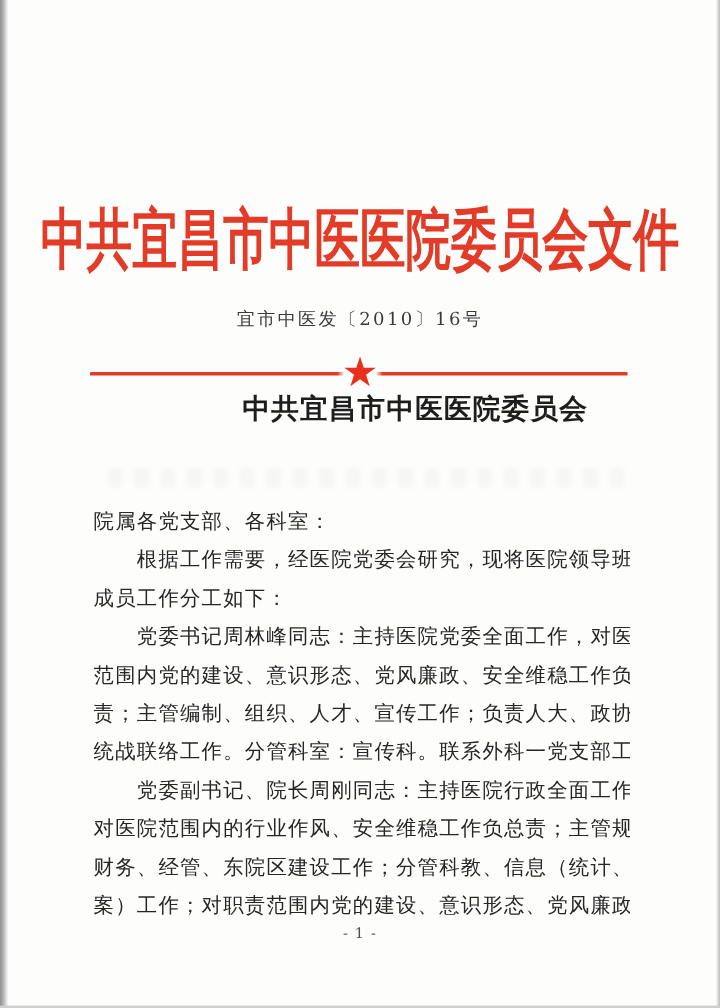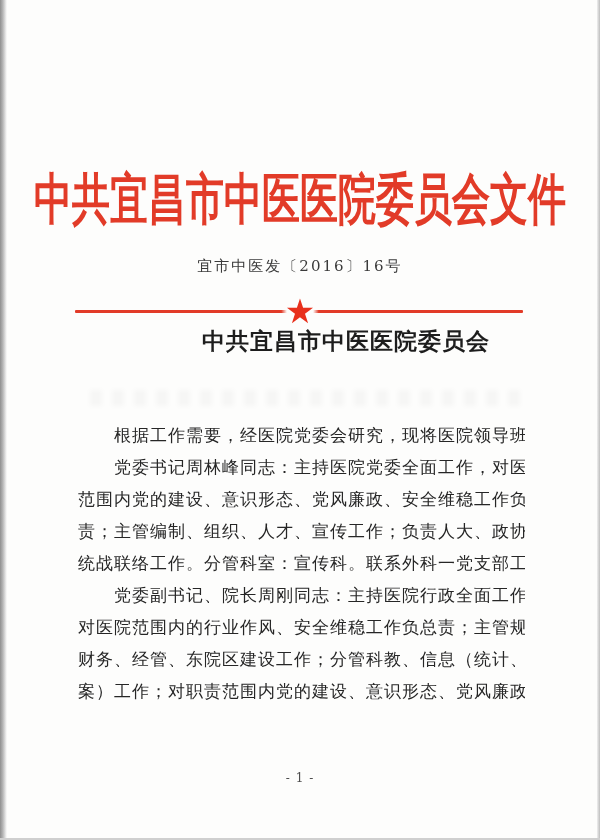--- a/index.html
+++ b/index.html
@@ -111,33 +111,35 @@
 <body>
 
 <div class="page">
 
   <div class="edge-left"></div>
   <div class="edge-right"></div>
   <div class="edge-bottom"></div>
 
   <div class="masthead">中共宜昌市中医医院委员会文件</div>
 
-  <div class="doc-number">宜市中医发〔2016〕16号</div>
+  <div class="doc-number">宜市中医发〔2010〕16号</div>
 
   <div class="red-rule"></div>
   <div class="star">★</div>
 
   <div class="doc-title">
     <div>中共宜昌市中医医院委员会</div>
   </div>
 
   <div class="ghost"></div>
 
   <div class="body-text">
+    <div class="ln short">院属各党支部、各科室：</div>
     <div class="ln ind">根据工作需要，经医院党委会研究，现将医院领导班子</div>
+    <div class="ln short">成员工作分工如下：</div>
     <div class="ln ind">党委书记周林峰同志：主持医院党委全面工作，对医院</div>
     <div class="ln">范围内党的建设、意识形态、党风廉政、安全维稳工作负总</div>
     <div class="ln">责；主管编制、组织、人才、宣传工作；负责人大、政协、</div>
     <div class="ln">统战联络工作。分管科室：宣传科。联系外科一党支部工作。</div>
     <div class="ln ind">党委副书记、院长周刚同志：主持医院行政全面工作，</div>
     <div class="ln">对医院范围内的行业作风、安全维稳工作负总责；主管规划、</div>
     <div class="ln">财务、经管、东院区建设工作；分管科教、信息（统计、病</div>
     <div class="ln">案）工作；对职责范围内党的建设、意识形态、党风廉政工</div>
   </div>
 

